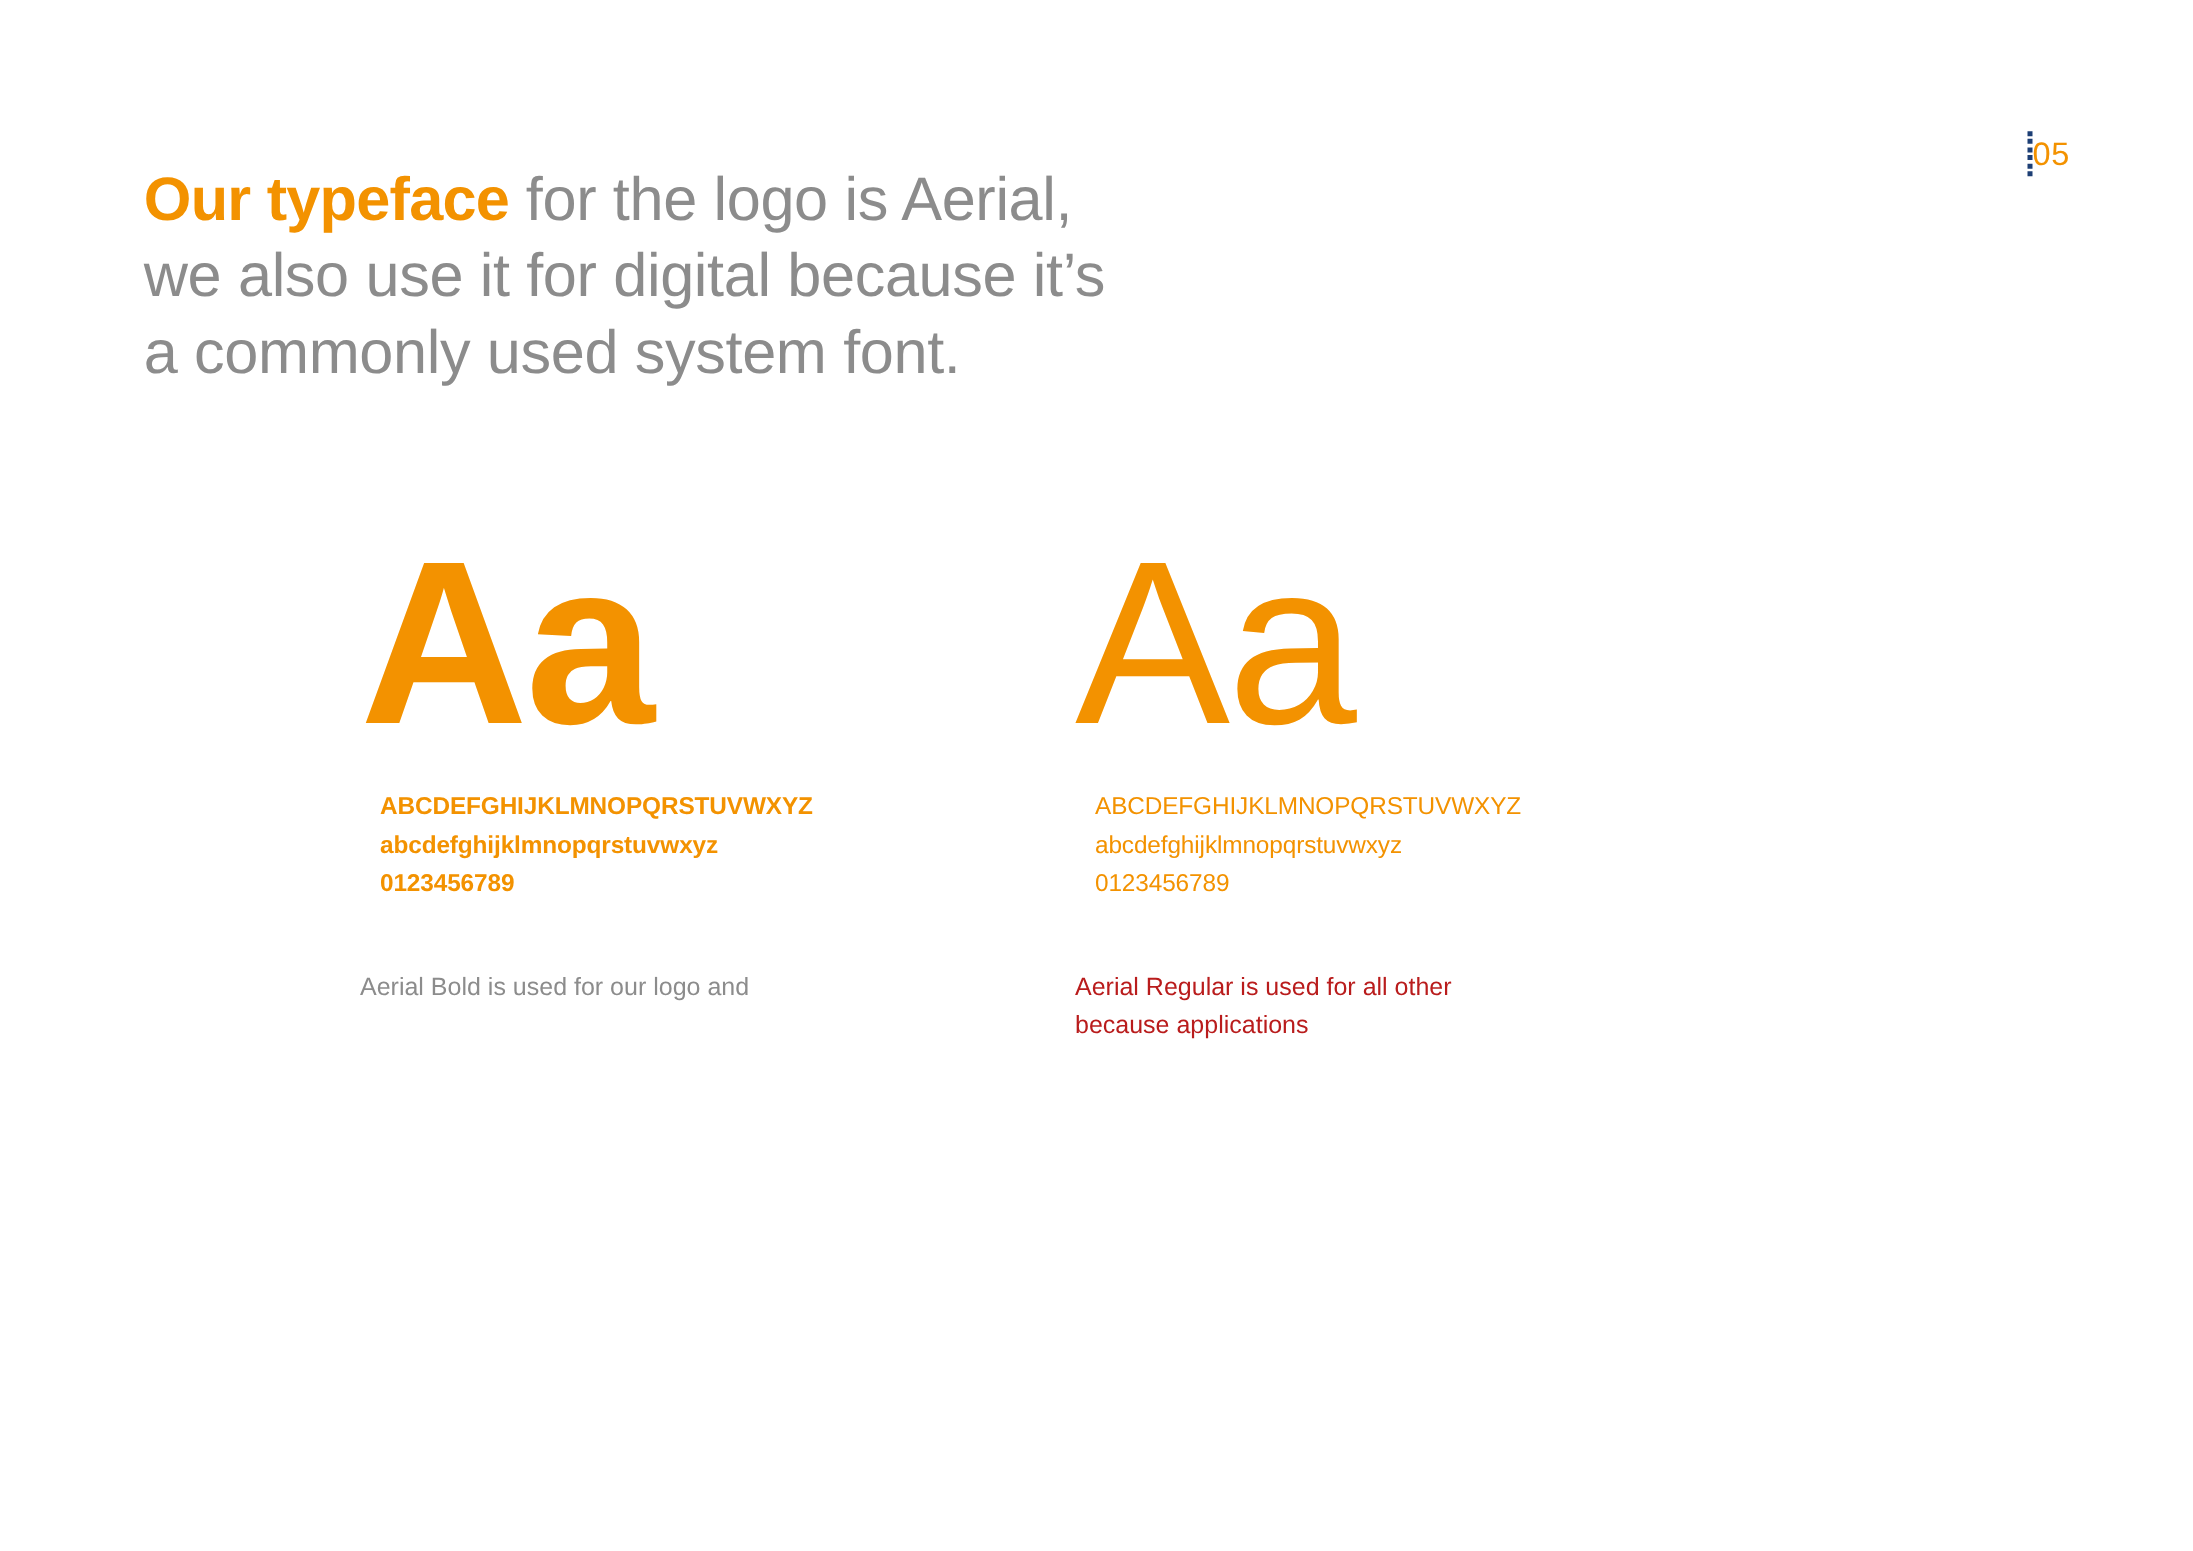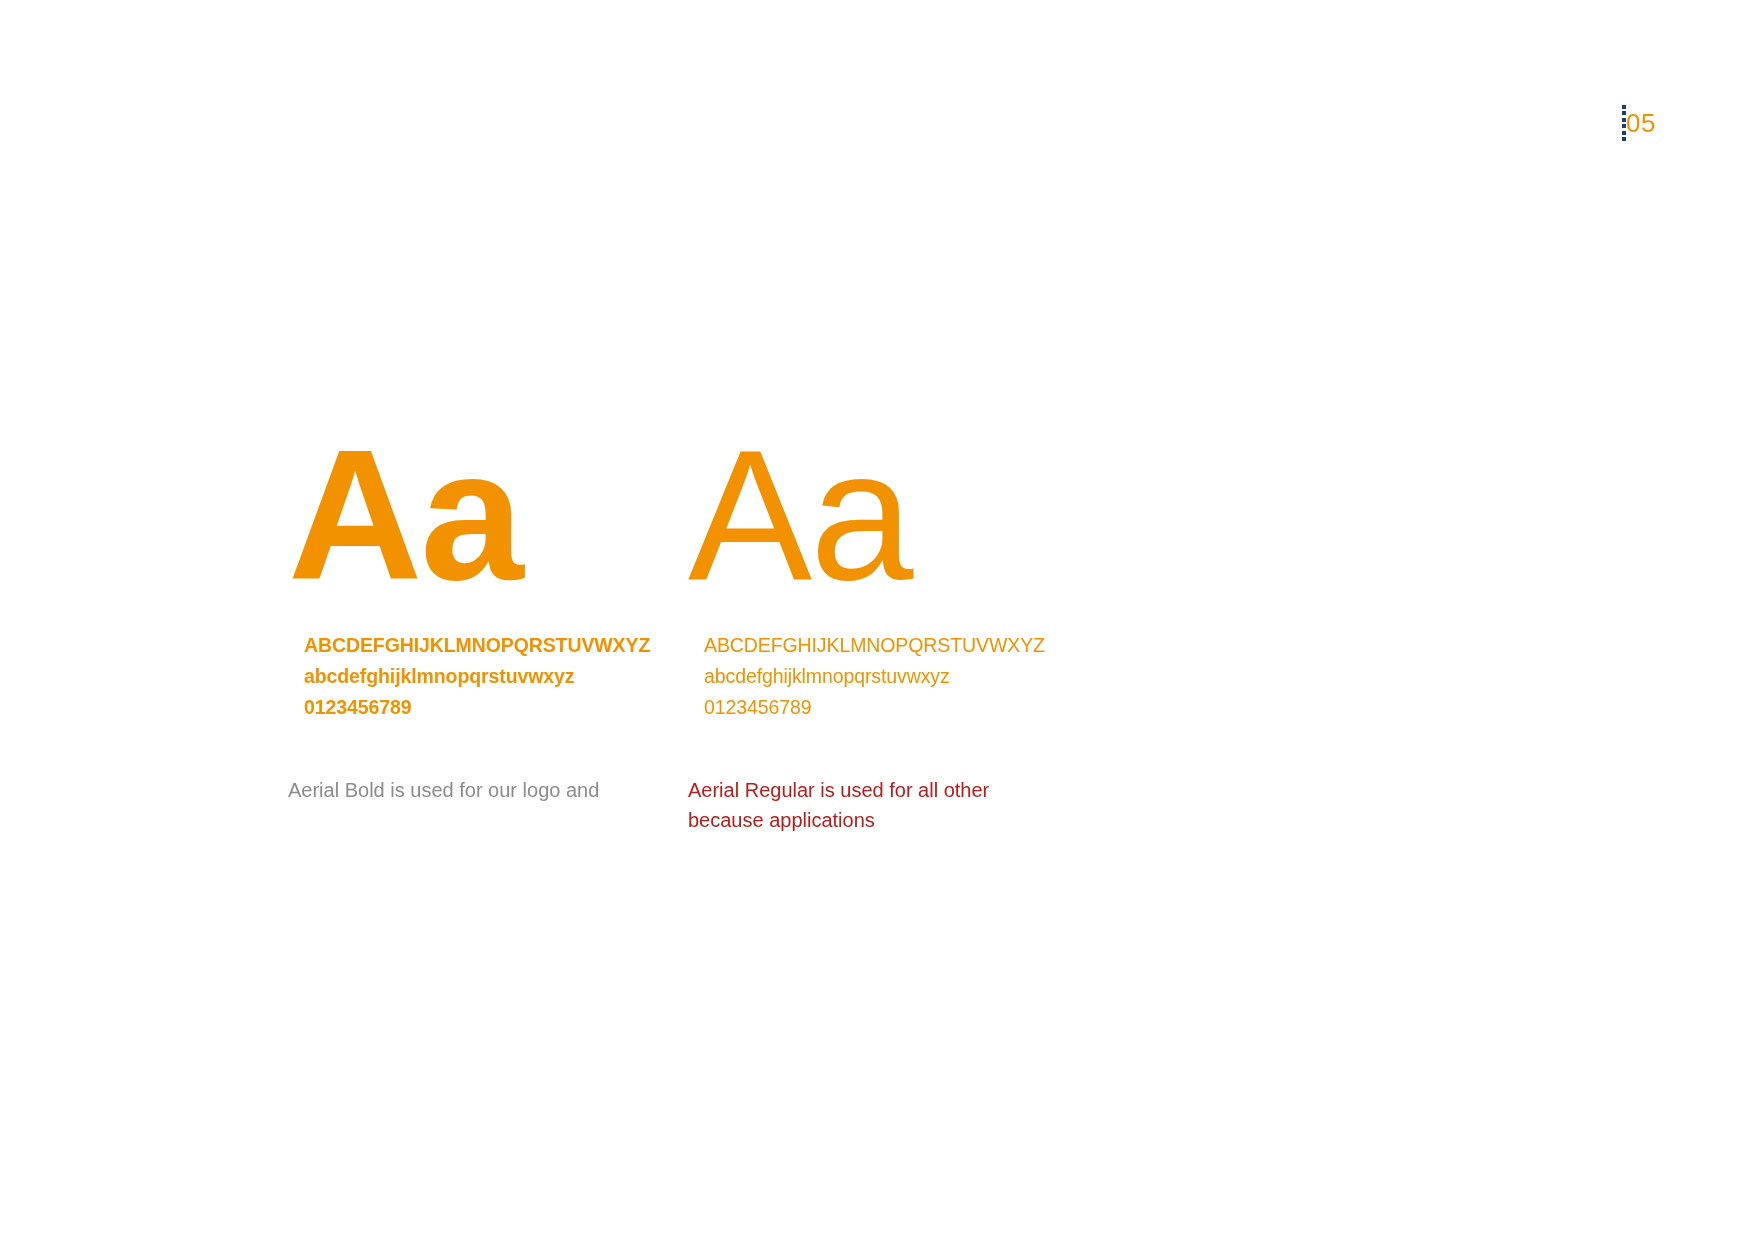--- a/index.html
+++ b/index.html
@@ -74,20 +74,21 @@
     display: block;
     white-space: nowrap;
   }
 
   
   .specimens {
     position: absolute;
     top: 440px;
     left: 288px;
     display: flex;
+    gap: 172px;
   }
   .specimen {
     width: 400px;
   }
 
   .specimen-glyph {
     font-size: 186px;
     line-height: 150px;
     letter-spacing: -2px;
     margin: 0 0 40px 0;
@@ -131,20 +132,25 @@
       <i style="background: rgb(29, 63, 117);"></i>
         <i style="background: rgb(29, 63, 117);"></i>
         <i style="background: rgb(29, 63, 117);"></i>
         <i style="background: rgb(29, 63, 117);"></i>
         <i style="background: rgb(29, 63, 117);"></i>
         <i style="background: rgb(29, 63, 117);"></i>
     </span>
     <span class="page-number" style="color: rgb(243, 146, 0);">05</span>
   </div>
 
+  <h1 class="headline" style="color: rgb(140, 140, 140);">
+    <span class="line"><span class="accent" style="color: rgb(243, 146, 0);">Our typeface</span><span> for the logo is Aerial,</span></span>
+    <span class="line">we also use it for digital because it’s</span>
+    <span class="line">a commonly used system font.</span>
+  </h1>
 
   <div class="specimens">
 
     <section class="specimen specimen--bold">
       <span class="specimen-glyph" style="color: rgb(243, 146, 0);">Aa</span>
       <ul class="charset">
         <li style="color: rgb(243, 146, 0);">ABCDEFGHIJKLMNOPQRSTUVWXYZ</li>
         <li style="color: rgb(243, 146, 0);">abcdefghijklmnopqrstuvwxyz</li>
         <li style="color: rgb(243, 146, 0);">0123456789</li>
       </ul>

